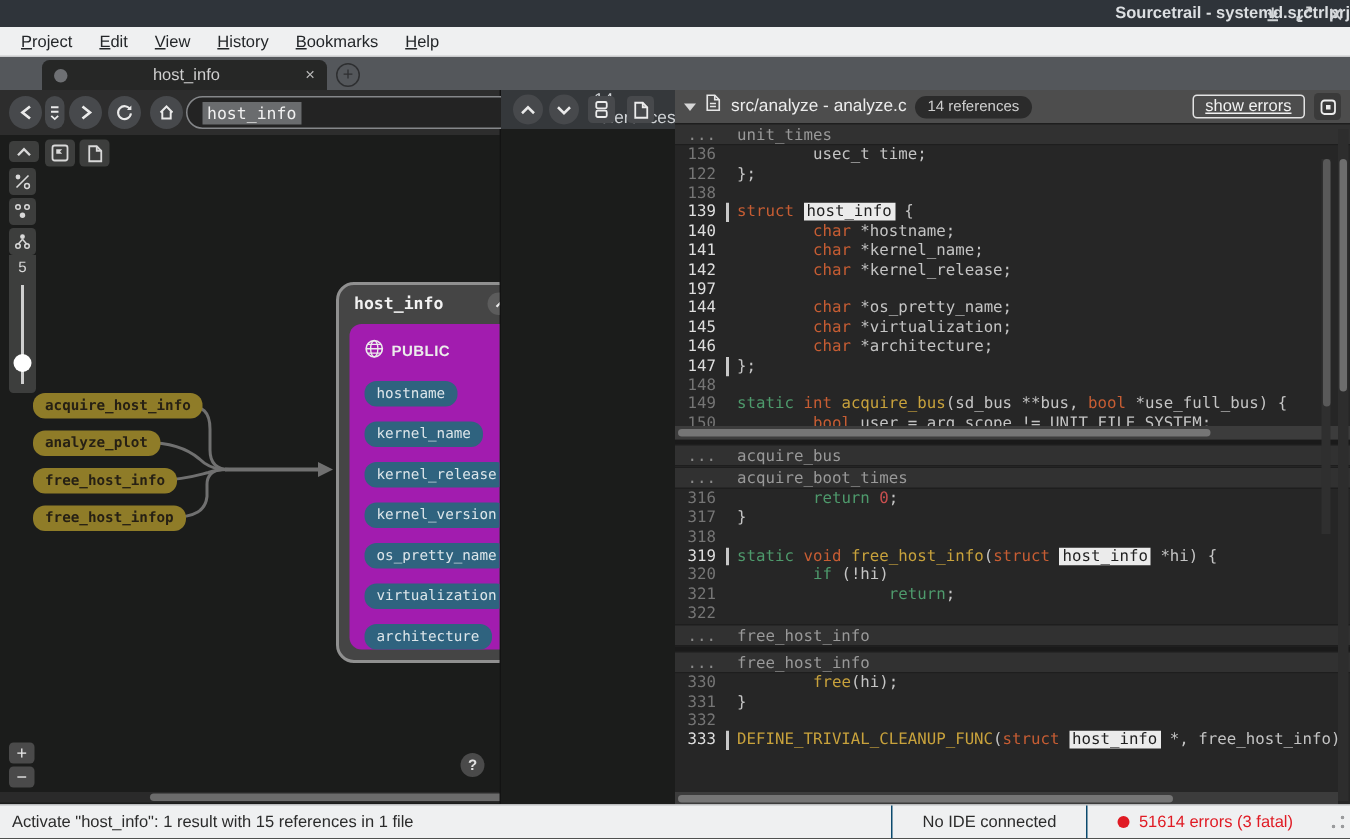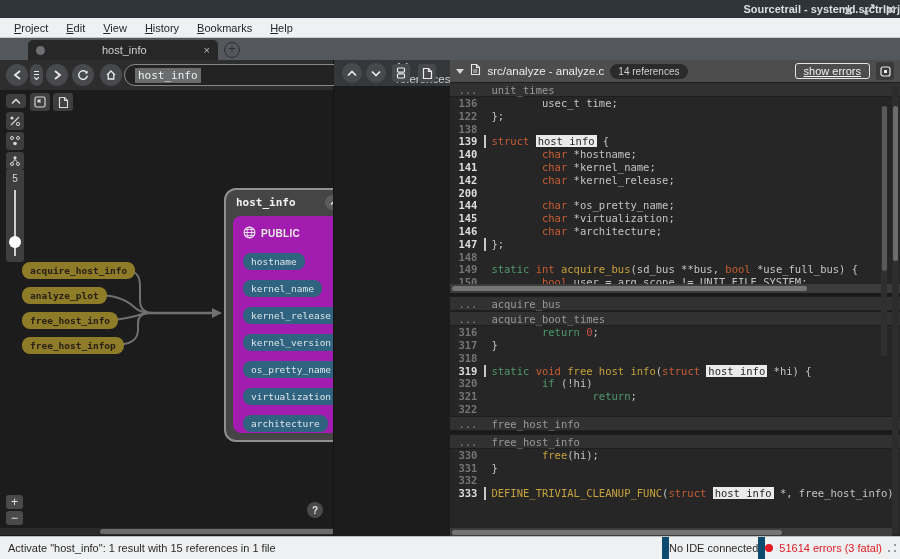--- a/index.html
+++ b/index.html
@@ -92,21 +92,21 @@
   .fname { color:#ececec; font-size:11.5px; }
   .fbadge { background:#2b2b2b; border-radius:9px; color:#cfcfcf; font-size:10px; padding:2px 8px; }
   .showerr { margin-left:auto; border:1px solid #e3e3e3; border-radius:3px; color:#f2f2f2;
     font-size:11px; padding:1px 8px; background:transparent;text-decoration:underline; }
   .maxbtn { width:18px; height:18px; background:#3a3a3a; border-radius:3px; display:flex;
     align-items:center; justify-content:center; }
 
   .snip { font-family:"DejaVu Sans Mono", monospace; }
   .crow { display:flex; height:12.8px; line-height:12.8px; font-size:10.5px; white-space:pre; overflow:hidden; }
   .crow.clip { height:8px; }
-  .crow .gut { width:34px; flex:0 0 34px; text-align:right; padding-right:7px; color:#757575;font-weight:bold; }
+  .crow .gut { width:34px; flex:0 0 34px; text-align:right; padding-right:7px; color:#757575; }
   .crow .gut.act { color:#dedede; }
   .crow .bar { width:2px; flex:0 0 2px; background:#c8c8c8; margin-right:5px; }
   .crow .nobar { width:7px; flex:0 0 7px; }
   .crow .txt { color:#c4c4c4; }
   .hrow { display:flex; height:15px; line-height:15px; font-size:10.5px; background:#313131;
     border-top:1px solid #1e1e1e; border-bottom:1px solid #1e1e1e; color:#999999; white-space:pre; }
   .hrow .gut { width:34px; flex:0 0 34px; text-align:right; padding-right:7px; color:#8a8a8a; }
   .hrow .ttl { padding-left:7px; }
   .tok-k { color:#c75d33; } .tok-s { color:#4e9a6c; } .tok-f { color:#c8a23c; }
   .tok-n { color:#c84f4f; }
@@ -118,21 +118,21 @@
   .bottom-hscroll .thumb { position:absolute; left:2px; top:1.5px; height:5px; width:330px; background:#757575; border-radius:3px; }
   .v-scroll-outer { position:absolute; right:1px; top:26px; bottom:2px; width:7px; background:#2d2d2d; }
   .v-scroll-outer .thumb { position:absolute; top:20px; left:1px; width:5px; height:155px; background:#6d6d6d; border-radius:3px; }
   .v-scroll-inner { position:absolute; right:13px; top:46px; width:6px; height:250px; background:#2f2f2f; }
   .v-scroll-inner .thumb { position:absolute; top:0; left:0.5px; width:5px; height:165px; background:#595959; border-radius:3px; }
 
   
   .statusbar { height:23px; background:#eff0f1; border-top:1px solid #bcbdbf; display:flex;
     align-items:center; font-size:11px; color:#2b2b2b; flex:0 0 23px; }
   .statusbar .msg { margin-left:8px; flex:1; }
-  .st-seg { display:flex; align-items:center; height:100%; padding:0 0; border-left:7px solid #0c4a6e; }
+  .st-seg { display:flex; align-items:center; height:100%; padding:0 20px; border-left:1px solid #0c4a6e; }
   .err-dot { width:8px; height:8px; border-radius:50%; background:#e01b24; margin-right:6px; }
   .err-txt { color:#e01b24; }
   .grip { width:12px; height:12px; margin:0 2px 0 4px;
     background:
       radial-gradient(circle at 9px 3px, #9a9b9d 1px, transparent 1.4px),
       radial-gradient(circle at 9px 9px, #9a9b9d 1px, transparent 1.4px),
       radial-gradient(circle at 3px 9px, #9a9b9d 1px, transparent 1.4px); }
 </style>
 </head>
 <body>
@@ -388,21 +388,21 @@
 
         <div class="snip" id="snippet-0">
             <div class="hrow"><span class="gut">...</span><span class="ttl">unit_times</span></div>
             <div class="crow"><span class="gut">136</span><span class="nobar"></span><span class="txt">        usec_t time;</span></div>
             <div class="crow"><span class="gut">122</span><span class="nobar"></span><span class="txt">};</span></div>
             <div class="crow"><span class="gut">138</span><span class="nobar"></span><span class="txt"></span></div>
             <div class="crow"><span class="gut act">139</span><span class="bar"></span><span class="txt"><span class="tok-k">struct </span><span class="tok-h">host_info</span> {</span></div>
             <div class="crow"><span class="gut act">140</span><span class="nobar"></span><span class="txt">        <span class="tok-k">char</span> *hostname;</span></div>
             <div class="crow"><span class="gut act">141</span><span class="nobar"></span><span class="txt">        <span class="tok-k">char</span> *kernel_name;</span></div>
             <div class="crow"><span class="gut act">142</span><span class="nobar"></span><span class="txt">        <span class="tok-k">char</span> *kernel_release;</span></div>
-            <div class="crow"><span class="gut act">200</span><span class="nobar"></span></div>
+            <div class="crow"><span class="gut act">197</span><span class="nobar"></span></div>
             <div class="crow"><span class="gut act">144</span><span class="nobar"></span><span class="txt">        <span class="tok-k">char</span> *os_pretty_name;</span></div>
             <div class="crow"><span class="gut act">145</span><span class="nobar"></span><span class="txt">        <span class="tok-k">char</span> *virtualization;</span></div>
             <div class="crow"><span class="gut act">146</span><span class="nobar"></span><span class="txt">        <span class="tok-k">char</span> *architecture;</span></div>
             <div class="crow"><span class="gut act">147</span><span class="bar"></span><span class="txt">};</span></div>
             <div class="crow"><span class="gut">148</span><span class="nobar"></span><span class="txt"></span></div>
             <div class="crow"><span class="gut">149</span><span class="nobar"></span><span class="txt"><span class="tok-s">static </span><span class="tok-k">int </span><span class="tok-f">acquire_bus</span>(sd_bus **bus, <span class="tok-k">bool</span> *use_full_bus) {</span></div>
             <div class="crow clip"><span class="gut">150</span><span class="nobar"></span><span class="txt">        <span class="tok-k">bool</span> user = arg_scope != UNIT_FILE_SYSTEM;</span></div>
           </div>
         <div class="c-hscroll">
           <div class="thumb"></div>

